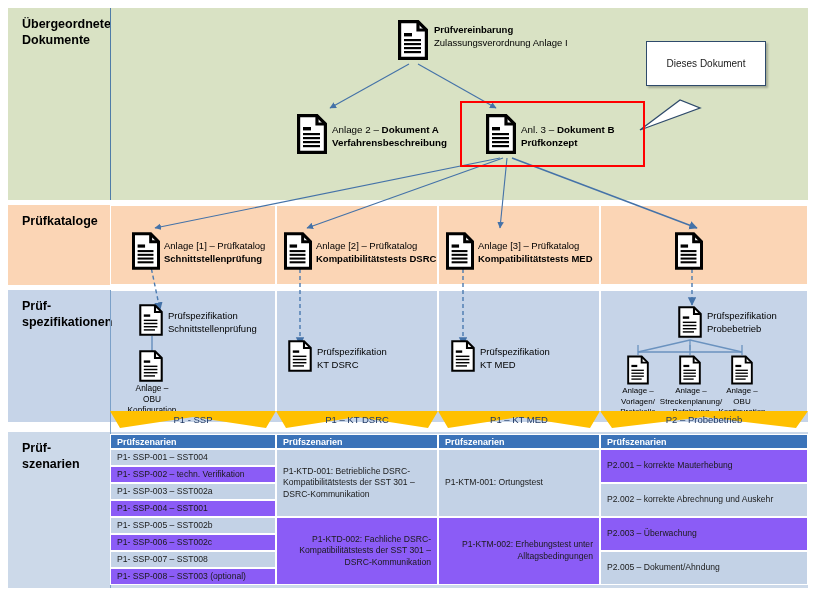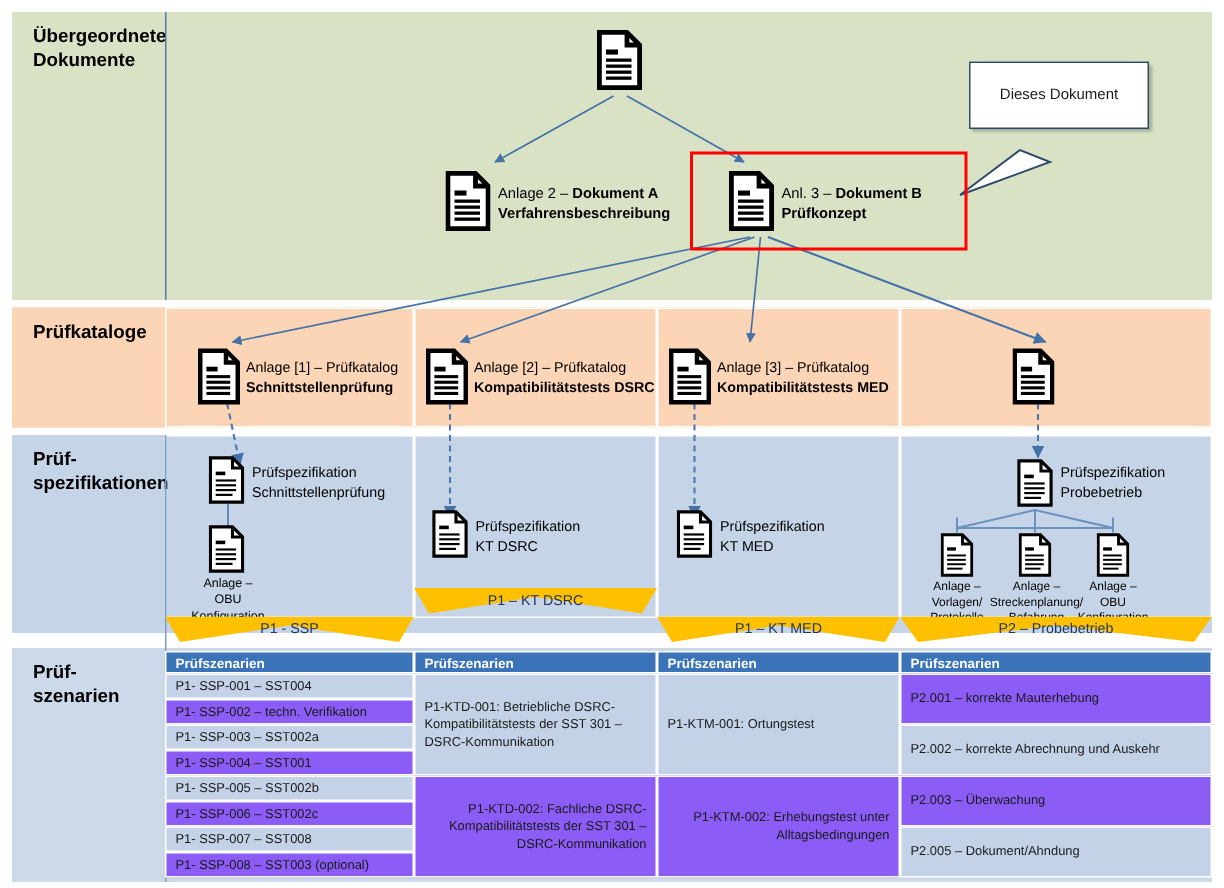--- a/index.html
+++ b/index.html
@@ -161,20 +161,24 @@
     <svg width="30" height="40" viewBox="0 0 30 40">
       <path d="M1.6,1.6 H20 L28.4,10 V38.4 H1.6 Z" fill="#fff" stroke="#000" stroke-width="3.2"></path>
       <path d="M20,1.6 V10 H28.4" fill="none" stroke="#000" stroke-width="3.2"></path>
       <rect x="6" y="13" width="8" height="3.4" fill="#000"></rect>
       <rect x="6" y="19" width="17" height="2.2" fill="#000"></rect>
       <rect x="6" y="23" width="17" height="2.2" fill="#000"></rect>
       <rect x="6" y="27" width="17" height="2.2" fill="#000"></rect>
       <rect x="6" y="31" width="17" height="2.2" fill="#000"></rect>
     </svg>
   </div>
+  <div class="nlabel" style="left:434px;top:24px;">
+    <div class="b">Prüfvereinbarung</div>
+    <div>Zulassungsverordnung Anlage I</div>
+  </div>
 
   <div class="docicon" style="left:297px;top:114px;">
     <svg width="30" height="40" viewBox="0 0 30 40">
       <path d="M1.6,1.6 H20 L28.4,10 V38.4 H1.6 Z" fill="#fff" stroke="#000" stroke-width="3.2"></path>
       <path d="M20,1.6 V10 H28.4" fill="none" stroke="#000" stroke-width="3.2"></path>
       <rect x="6" y="13" width="8" height="3.4" fill="#000"></rect>
       <rect x="6" y="19" width="17" height="2.2" fill="#000"></rect>
       <rect x="6" y="23" width="17" height="2.2" fill="#000"></rect>
       <rect x="6" y="27" width="17" height="2.2" fill="#000"></rect>
       <rect x="6" y="31" width="17" height="2.2" fill="#000"></rect>
@@ -398,21 +402,21 @@
     <div>OBU</div>
     <div>Konfiguration</div>
   </div>
 
   <div class="chev" style="left:110px;top:411px;width:166px;">
     <svg width="166" height="17" viewBox="0 0 166 17" preserveAspectRatio="none">
       <path d="M0,0 L166,0 L156,17 L83,6 L10,17 Z" fill="#ffc000"></path>
     </svg>
     <div class="txt">P1 - SSP</div>
   </div>
-  <div class="chev" style="left:276px;top:392px;width:162px;text-decoration:underline;">
+  <div class="chev" style="left:276px;top:411px;width:162px;text-decoration:underline;">
     <svg width="162" height="17" viewBox="0 0 162 17" preserveAspectRatio="none">
       <path d="M0,0 L162,0 L152,17 L81,6 L10,17 Z" fill="#ffc000"></path>
     </svg>
     <div class="txt">P1 – KT DSRC</div>
   </div>
   <div class="chev" style="left:438px;top:411px;width:162px;">
     <svg width="162" height="17" viewBox="0 0 162 17" preserveAspectRatio="none">
       <path d="M0,0 L162,0 L152,17 L81,6 L10,17 Z" fill="#ffc000"></path>
     </svg>
     <div class="txt">P1 – KT MED</div>

